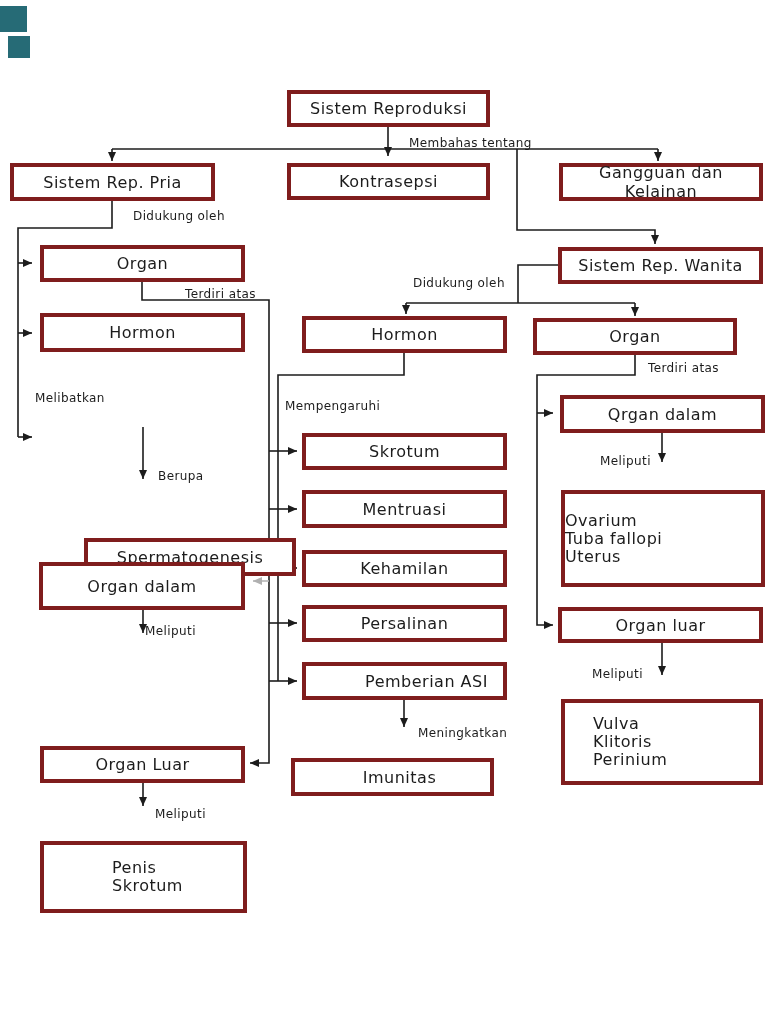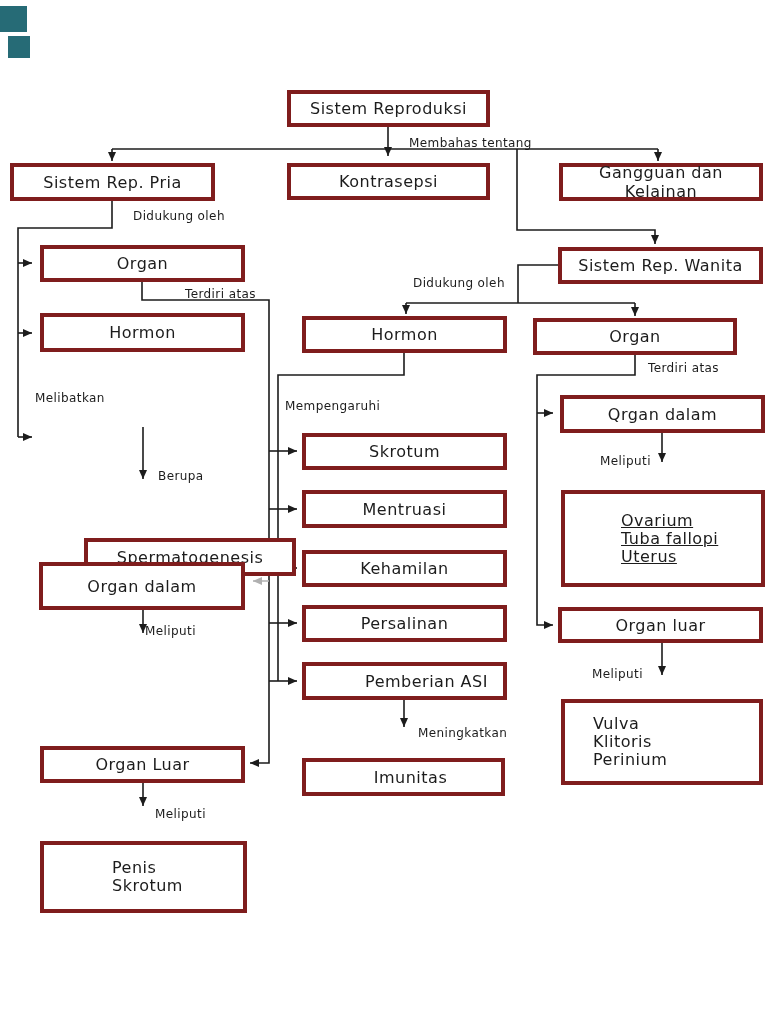--- a/index.html
+++ b/index.html
@@ -125,27 +125,27 @@
   <div class="node" style="left:302px;top:433px;width:205px;height:37px;">Skrotum</div>
 
   <div class="node" style="left:302px;top:550px;width:205px;height:37px;">Kehamilan</div>
 
   <div class="node" style="left:302px;top:490px;width:205px;height:38px;">Mentruasi</div>
 
   <div class="node" style="left:302px;top:605px;width:205px;height:37px;">Persalinan</div>
 
   <div class="node" style="left:302px;top:662px;width:205px;height:38px;padding-left:44px;">Pemberian ASI</div>
 
-  <div class="node" style="left:302px;top:758px;width:203px;height:38px;padding-left:14px;">Imunitas</div>
+  <div class="node" style="left:291px;top:758px;width:203px;height:38px;padding-left:14px;">Imunitas</div>
 
   <div class="node" style="left:533px;top:318px;width:204px;height:37px;">Organ</div>
 
   <div class="node" style="left:560px;top:395px;width:205px;height:38px;">Qrgan dalam</div>
 
-  <div class="node multi" style="left:561px;top:490px;width:204px;height:97px;padding-left:56px;text-decoration:underline;">
+  <div class="node multi" style="left:561px;top:490px;width:204px;height:97px;">
     <div>Ovarium</div>
     <div>Tuba fallopi</div>
     <div>Uterus</div>
   </div>
 
   <div class="node" style="left:558px;top:607px;width:205px;height:36px;">Organ luar</div>
 
   <div class="node multi" style="left:561px;top:699px;width:202px;height:86px;padding-left:28px;">
     <div>Vulva</div>
     <div>Klitoris</div>

